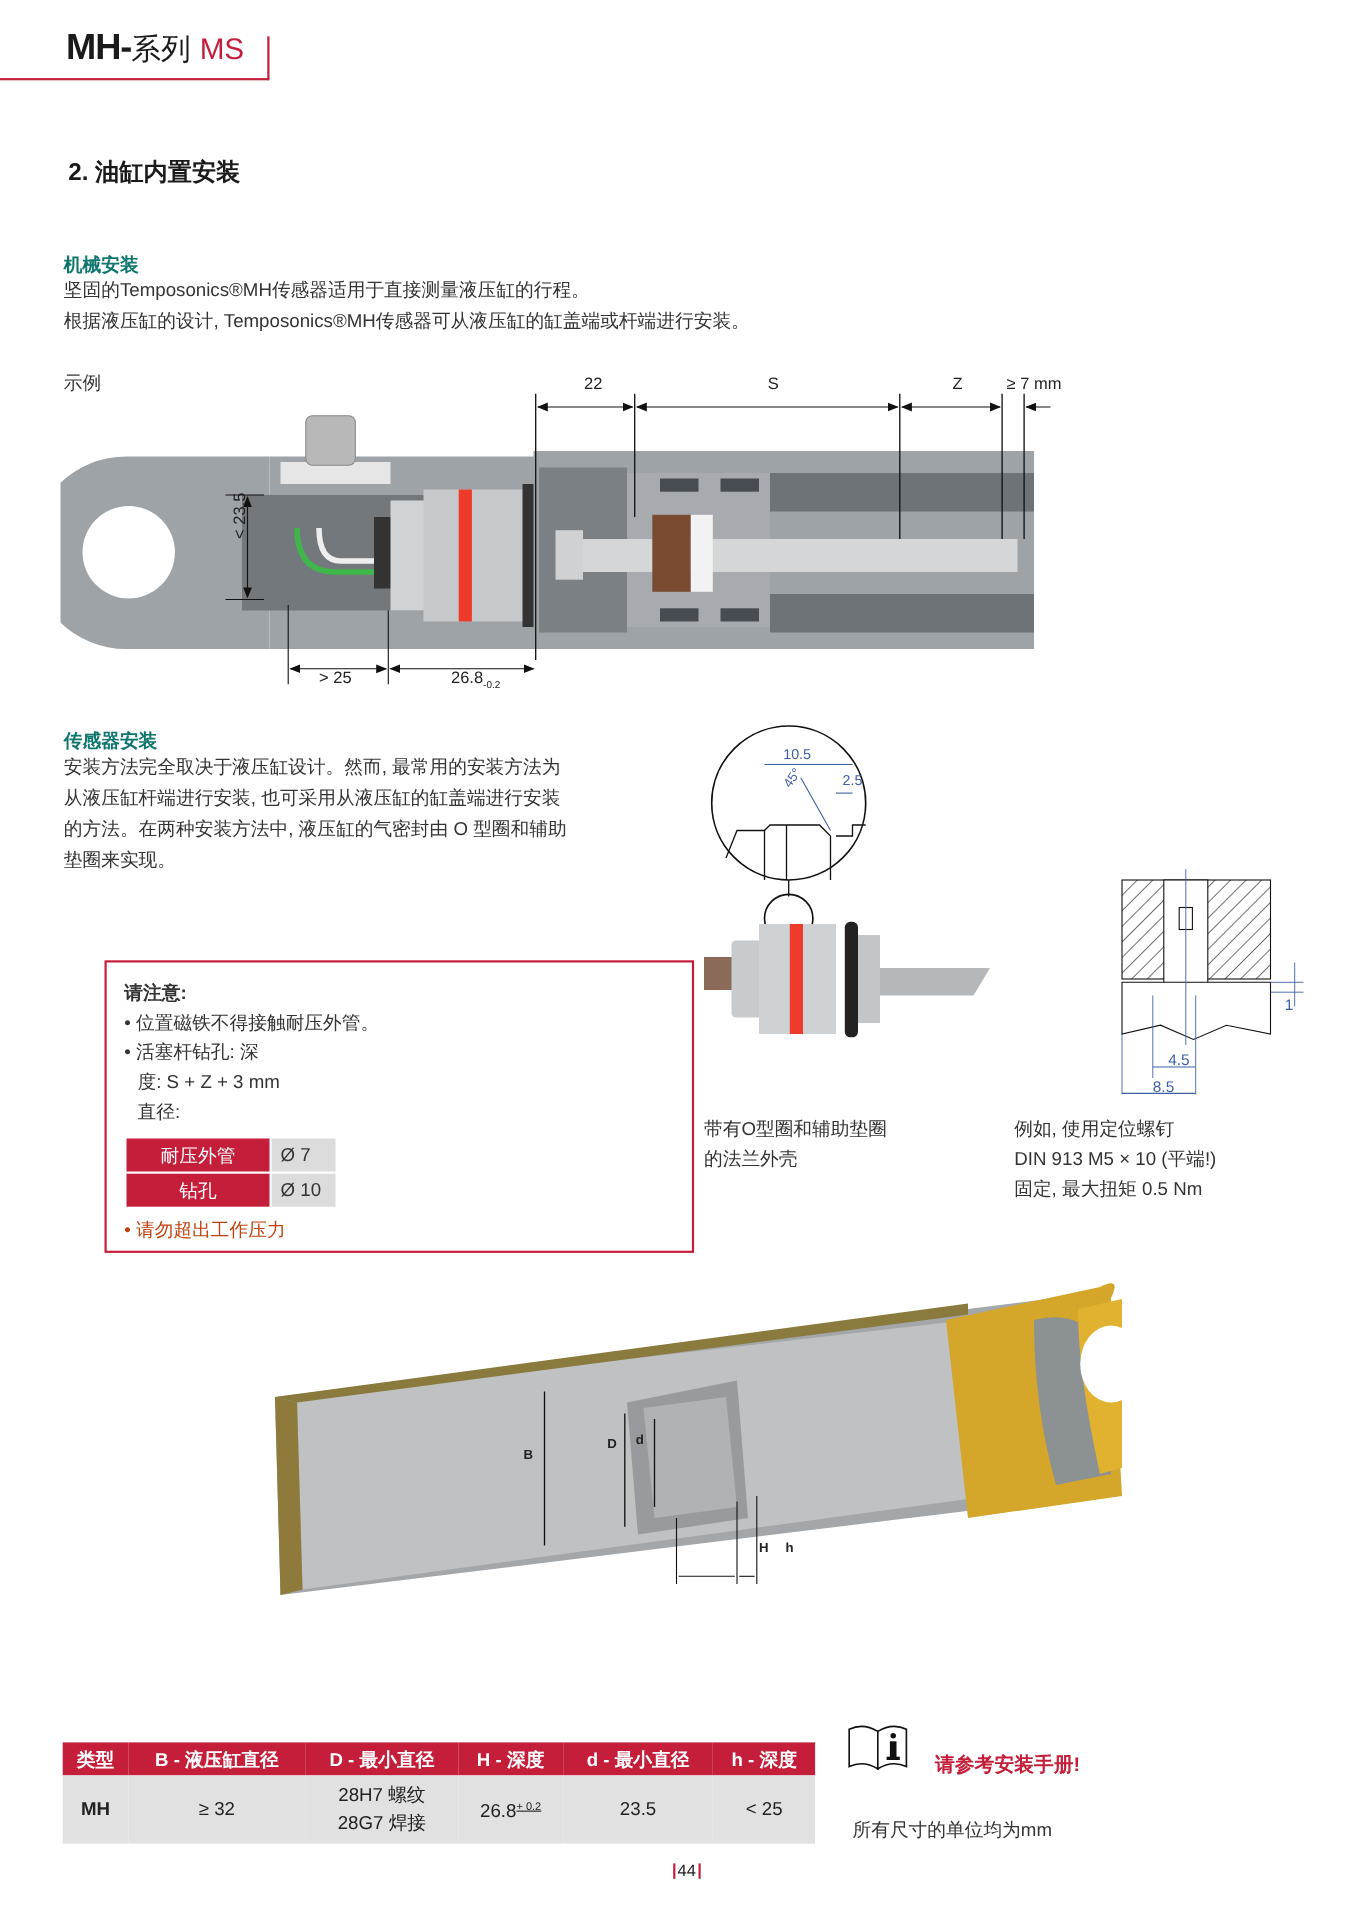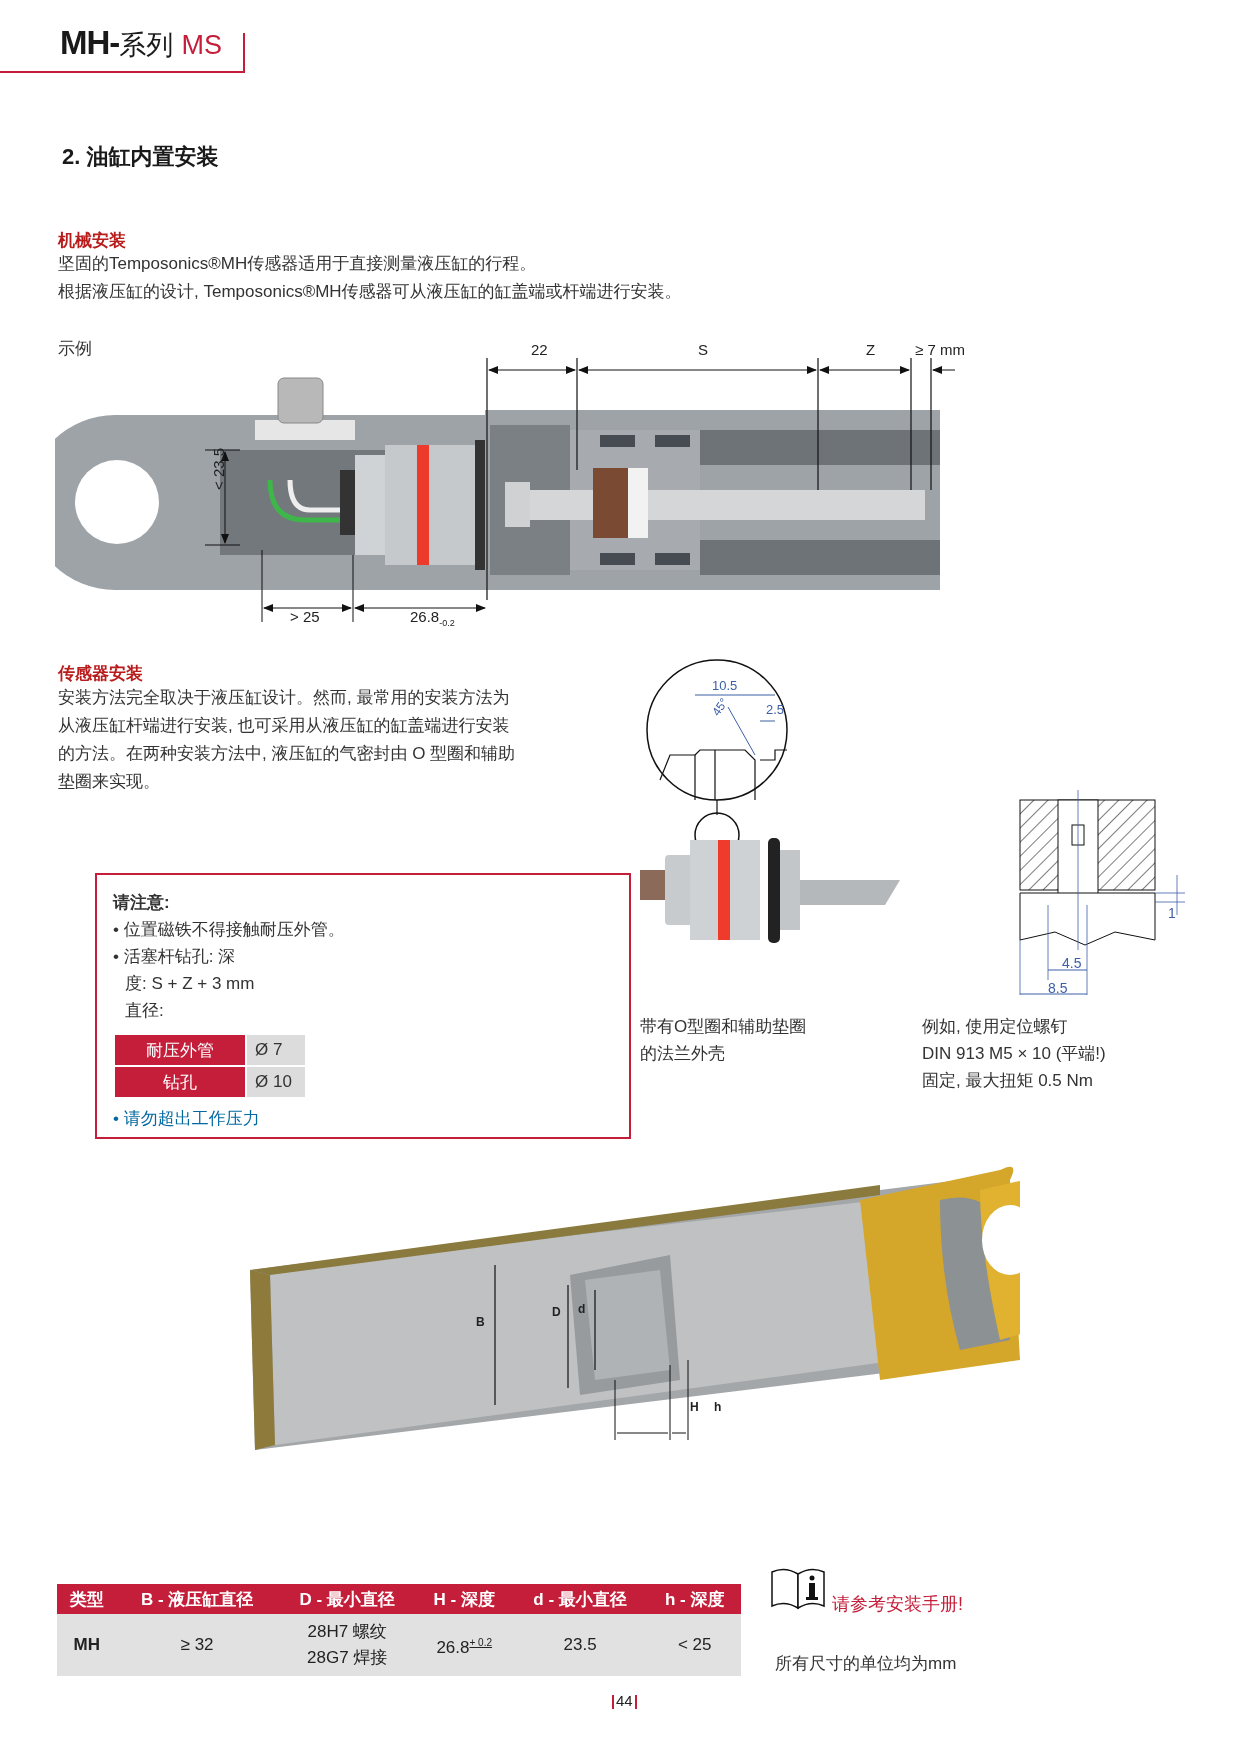--- a/index.html
+++ b/index.html
@@ -5,36 +5,36 @@
   html, body { margin:0; padding:0; background:#fff; }
   body { width:1240px; height:1754px; position:relative; overflow:hidden;
          font-family:"Liberation Sans", "DejaVu Sans", sans-serif; color:#222; }
   .abs { position:absolute; }
   .hdr-line { left:0; top:71px; width:244px; height:2px; background:#c41e3a; }
   .hdr-vline { left:243px; top:33px; width:2px; height:40px; background:#c41e3a; }
   .hdr-title { left:60px; top:24px; font-size:33px; font-weight:bold; color:#1a1a1a; letter-spacing:-1px; }
   .hdr-title .sub { font-size:27px; font-weight:normal; letter-spacing:0; }
   .hdr-title .ms { font-size:27px; font-weight:normal; color:#c41e3a; letter-spacing:0; }
   .sec-title { left:62px; top:142px; font-size:22px; font-weight:bold; color:#1a1a1a; }
-  .p-head { font-size:17px; font-weight:bold; color:#b91c1c; }
+  .p-head { font-size:17px; font-weight:bold; color:#0f766e; }
   .p-text { font-size:17px; color:#333; line-height:28px; }
   .dim { font-size:15px; color:#222; }
   .note-box { left:57px; top:873px; width:536px; height:266px; border:2px solid #c41e3a; box-sizing:border-box;margin-left:38px; }
   .note-box .inner { position:absolute; left:16px; top:14px; font-size:17px; line-height:27px; color:#333; }
   .note-table { position:absolute; left:16px; top:158px; border-collapse:separate; border-spacing:2px; }
   .note-table td { height:30px; font-size:17px; padding:0 8px; }
   .note-table td.lbl { background:#c41e3a; color:#fff; width:114px;text-align:center; }
   .note-table td.val { background:#dcdcdc; color:#333; width:42px; }
   .cap { font-size:17px; color:#333; line-height:27px; }
   .spec-table { left:57px; top:1584px; width:684px; border-collapse:collapse; }
   .spec-table th { background:#c41e3a; color:#fff; font-size:17px; font-weight:bold; height:30px; padding:0 6px; white-space:nowrap; }
   .spec-table td { background:#e1e1e1; font-size:17px; color:#222; text-align:center; height:60px; line-height:26px; }
   .spec-table td.type { font-weight:bold; }
   .sup { font-size:10px; vertical-align:super;text-decoration:underline; }
-  .ref-text { left:832px; top:1592px; font-size:18px; color:#c41e3a; font-weight:normal; }
+  .ref-text { left:850px; top:1592px; font-size:18px; color:#c41e3a; font-weight:bold; }
   .unit-text { left:775px; top:1652px; font-size:17px; color:#333; }
   .page-num { left:610px; top:1692px; font-size:15px; color:#222; }
   .page-num .bar { display:inline-block; width:2px; height:14px; background:#c41e3a; vertical-align:middle; margin:0 2px; }
 </style>
 </head>
 <body>
 
 <div class="abs hdr-line"></div>
 <div class="abs hdr-vline"></div>
 <div class="abs hdr-title">
@@ -128,21 +128,21 @@
         <tr>
       <td class="lbl">耐压外管</td>
       <td class="val">Ø  7</td>
     </tr>
     <tr>
       <td class="lbl">钻孔</td>
       <td class="val">Ø 10</td>
     </tr>
   </tbody>
     </table>
-  <div style="position:absolute;left:16px;top:232px;font-size:17px;color:#0369a1;">• 请勿超出工作压力</div>
+  <div style="position:absolute;left:16px;top:232px;font-size:17px;color:#c2410c;">• 请勿超出工作压力</div>
 </div>
 
 <svg class="abs" style="left:630px;top:655px;" width="330" height="330">
   <circle cx="87" cy="75" r="70" fill="#fff" stroke="#111" stroke-width="1.5"></circle>
   <path d="M30,125 L40,100 L65,100 L65,145" fill="none" stroke="#111" stroke-width="1.2"></path>
   <path d="M65,100 L70,95 L115,95 L125,105 L125,145" fill="none" stroke="#111" stroke-width="1.2"></path>
   <line x1="85" y1="95" x2="85" y2="145" stroke="#111" stroke-width="1.2"></line>
   <path d="M130,105 L145,105 L145,95 L157,95" fill="none" stroke="#111" stroke-width="1.2"></path>
   <line x1="65" y1="40" x2="145" y2="40" stroke="#3d5fa8" stroke-width="1"></line>
   <line x1="130" y1="66" x2="145" y2="66" stroke="#3d5fa8" stroke-width="1"></line>

